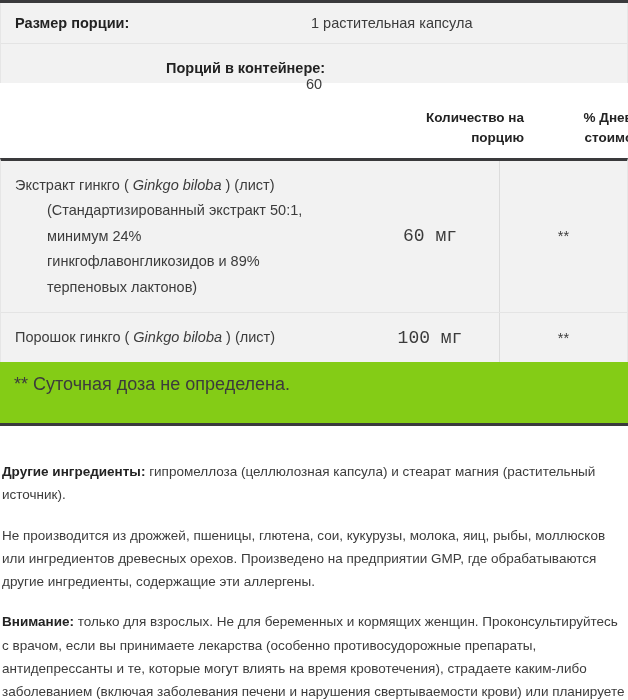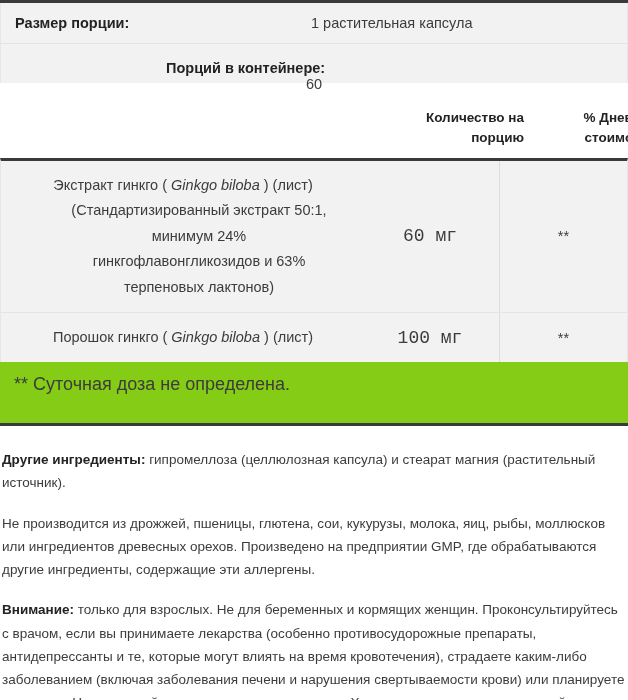--- a/index.html
+++ b/index.html
@@ -105,21 +105,20 @@
   }
 
   .ing-name {
     flex: none;
     width: 360px;
     padding: 12px 10px 12px 14px;
     box-sizing: border-box;
     font-size: 14.5px;
     line-height: 1.75;
     color: #3c3c3c;
-    text-align: center;
   }
   .ing-name .sub {
     display: block;
     padding-left: 32px;
   }
   .ing-name i {
     font-style: italic;
   }
 
   .ing-amount {
@@ -152,21 +151,21 @@
   }
 
   
   .notes {
     padding: 18px 2px 0 2px;
   }
   .note {
     font-size: 13.5px;
     line-height: 1.72;
     color: #3c3c3c;
-    margin: 4px 0 17px 0;
+    margin: 16px 0 17px 0;
   }
   .note b {
     font-weight: bold;
     color: #232323;
   }
   .note:last-child {
     margin-bottom: 0;
   }
 </style>
 </head>
@@ -199,21 +198,21 @@
       </div>
     </div>
 
     <div class="rows">
 
       <div class="ing-row">
         <div class="ing-name">
           <span>Экстракт гинкго ( </span><i>Ginkgo biloba</i><span> ) (лист)</span>
           <span class="sub">(Стандартизированный экстракт 50:1,</span>
           <span class="sub">минимум 24%</span>
-          <span class="sub">гинкгофлавонгликозидов и 63%</span>
+          <span class="sub">гинкгофлавонгликозидов и 89%</span>
           <span class="sub">терпеновых лактонов)</span>
         </div>
         <div class="ing-amount">60 мг</div>
         <div class="ing-dv">**</div>
       </div>
 
       <div class="ing-row">
         <div class="ing-name">
           <span>Порошок гинкго ( </span><i>Ginkgo biloba</i><span> ) (лист)</span>
         </div>

